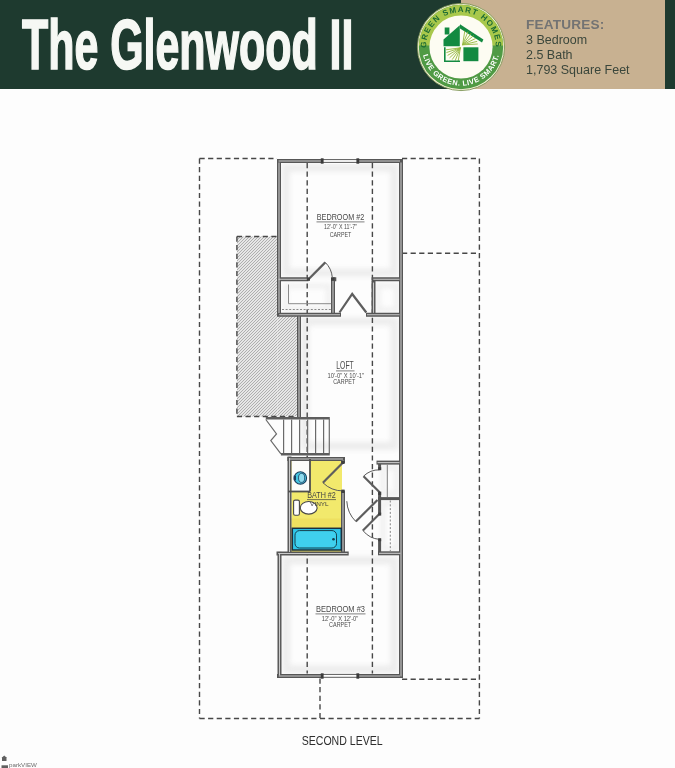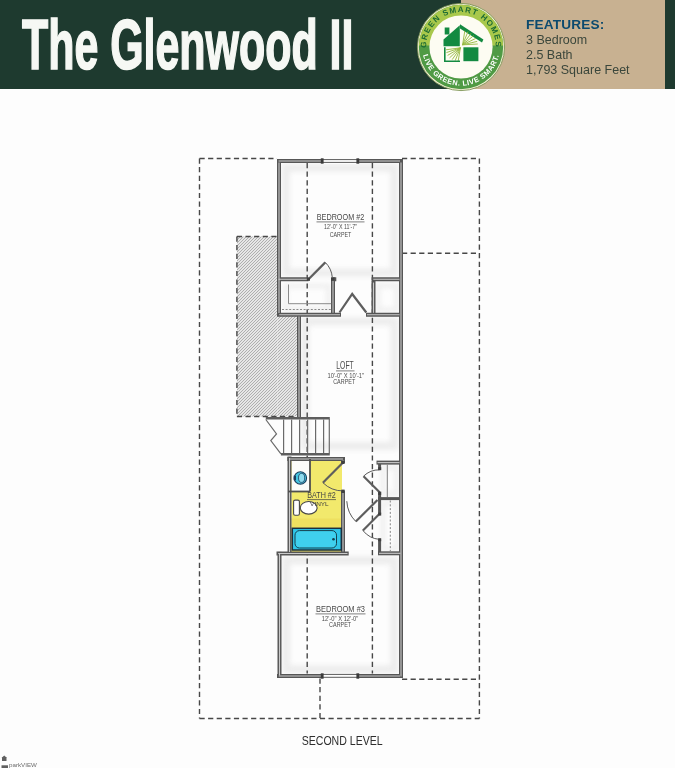--- a/index.html
+++ b/index.html
@@ -1,21 +1,21 @@
 <!DOCTYPE html>
 <html><head><meta charset="utf-8">
 <style>
 html,body{margin:0;padding:0;background:#fff;}
 body{width:675px;height:768px;overflow:hidden;font-family:"Liberation Sans",sans-serif;}
 #page{position:relative;width:675px;height:768px;background:#fdfdfd;padding-left:16px;}
 #hdr{position:absolute;left:0;top:0;width:675px;height:89px;background:#1e3a2f;}
 #tan{position:absolute;left:461px;top:0;width:204px;height:89px;background:#c8b191;}
 #title{position:absolute;left:22px;top:9.6px;font-size:70px;font-weight:bold;color:#f6f8f4;line-height:70px;white-space:nowrap;transform:scaleX(0.613);transform-origin:0 0;letter-spacing:0;-webkit-text-stroke:1.7px #f6f8f4;}
 #feat{position:absolute;left:526px;top:17px;}
-#feat .f1{font-size:13.6px;font-weight:bold;color:#0c4a6e;line-height:15px;letter-spacing:0.2px;}
+#feat .f1{font-size:13.6px;font-weight:bold;color:#737373;line-height:15px;letter-spacing:0.2px;}
 #feat .f2{font-size:12.9px;color:#3a463b;line-height:15.1px;transform:scaleX(0.97);transform-origin:0 0;}
 #plan{position:absolute;left:0;top:0;}
 #logo{position:absolute;left:416px;top:2px;}
 </style></head>
 <body>
 <div id="page">
 <div id="hdr"></div>
 <div id="tan"></div>
 <div id="title">The Glenwood II</div>
 <div id="feat">

